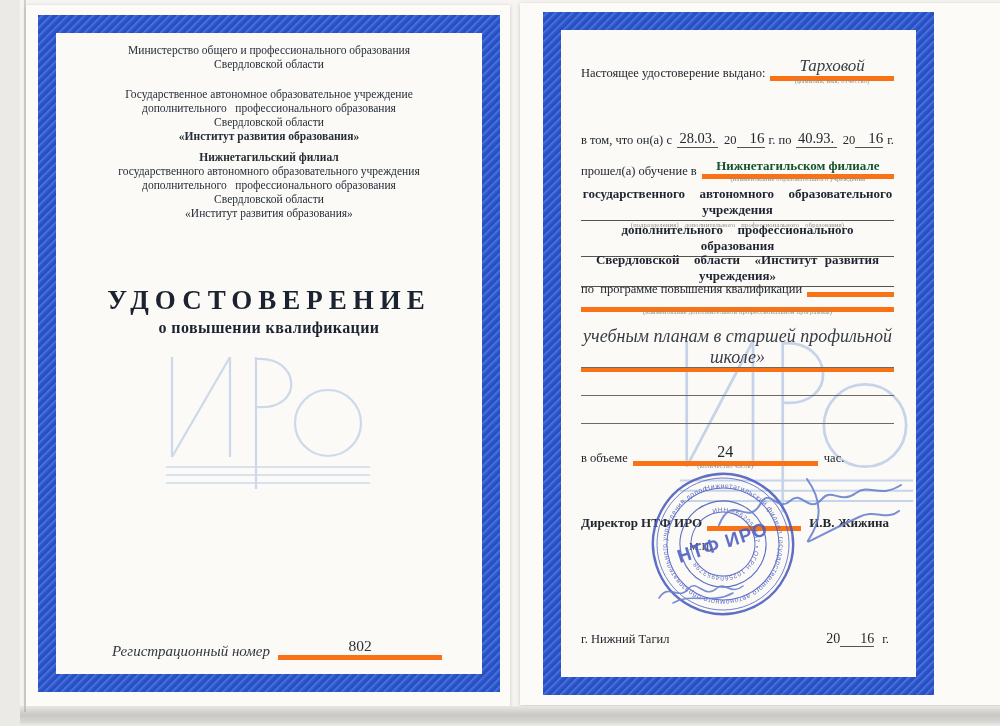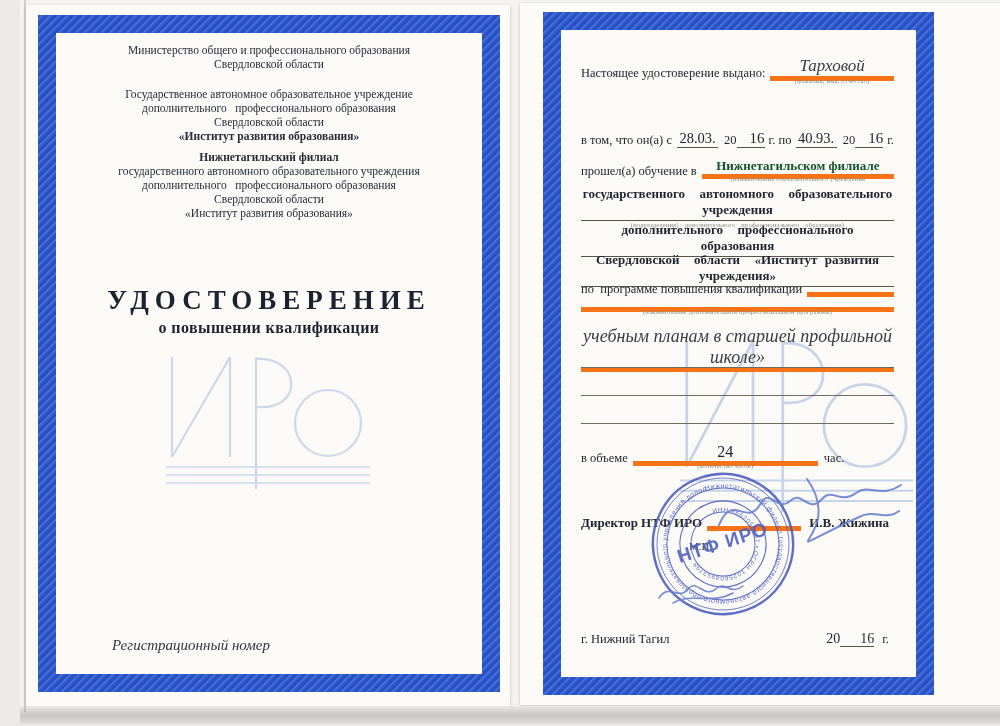--- a/index.html
+++ b/index.html
@@ -88,20 +88,23 @@
               <path d="M70 8 V108"></path>
             <path d="M96 8 V140"></path>
               <path d="M96 10 C140 6 146 62 96 58"></path>
             <circle cx="168" cy="74" r="33"></circle>
             <path d="M6 118 H210 M6 126 H210 M6 134 H210" stroke-width="1.6"></path>
           </g>
         </svg>
 
         <div class="reg-row" style="top:604px">
           <span class="reg-label">Регистрационный номер</span>
+          <span class="fill">
+            <span class="reg-num">802</span>
+          </span>
         </div>
 
       </div>
     </div>
   </div>
 
   <div class="paper paper-right">
     <div class="band band-right">
       <div class="inner">
 

